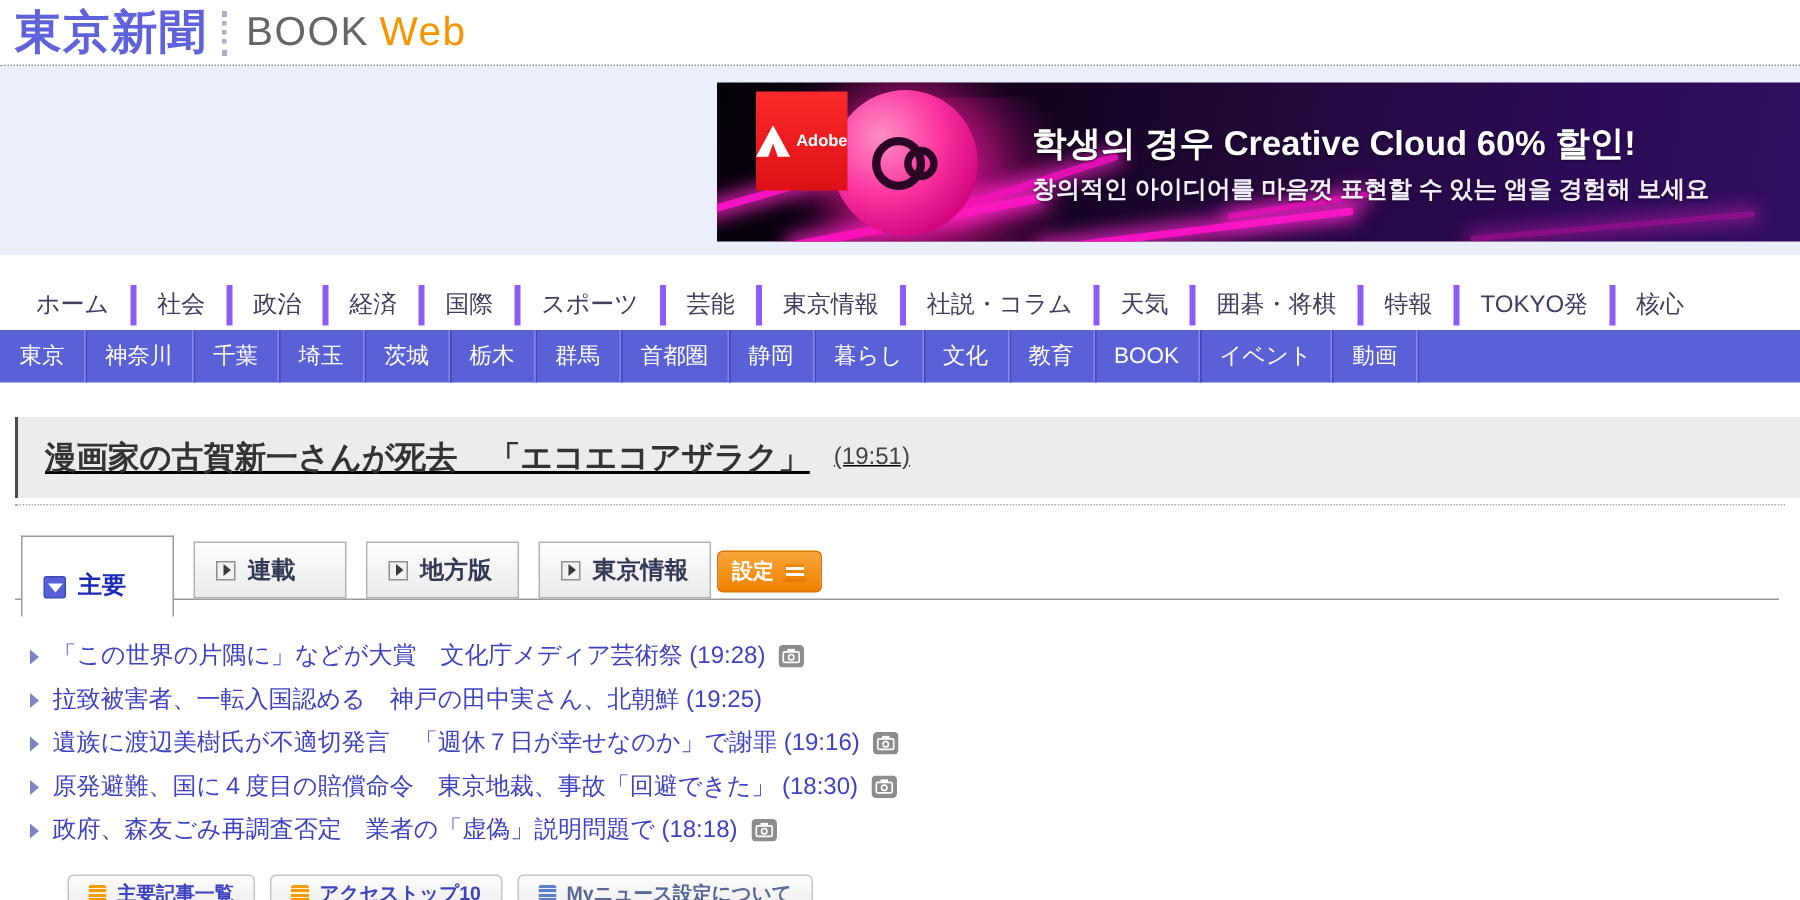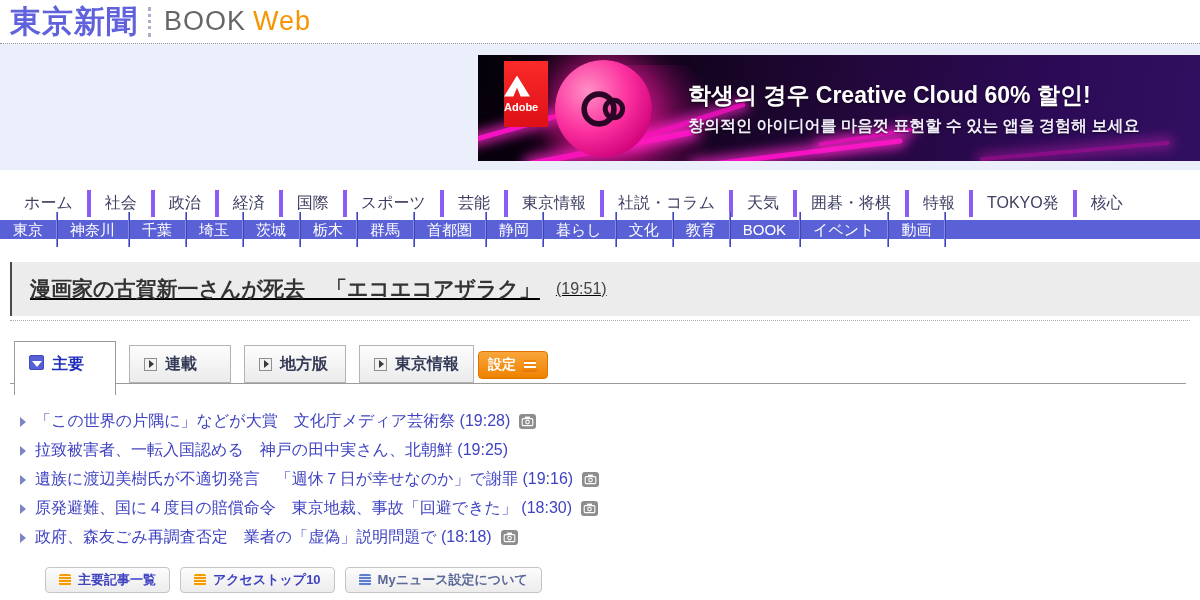--- a/index.html
+++ b/index.html
@@ -20,43 +20,43 @@
         background:linear-gradient(100deg,#050109 0%,#140420 30%,#24083f 55%,#2c0a56 78%,#311061 100%); }
   .neon { position:absolute; background:#f512c2; box-shadow:0 0 12px 4px rgba(255,40,205,.8); border-radius:2px; }
   .n1 { left:-12px; bottom:30px; width:95px;  height:5px; transform:rotate(-16deg); }
   .n2 { left:48px;  bottom:10px; width:170px; height:6px; transform:rotate(-11deg); }
   .n3 { left:150px; bottom:36px; width:120px; height:5px; transform:rotate(-18deg); opacity:.9; }
   .n4 { left:215px; bottom:5px;  width:210px; height:5px; transform:rotate(-7deg); }
   .n5 { left:340px; bottom:22px; width:95px;  height:4px; transform:rotate(-9deg); opacity:.8; }
   .n6 { right:30px; bottom:8px;  width:190px; height:4px; transform:rotate(-5deg); opacity:.45; }
   .ad-haze { position:absolute; left:40px; top:10px; width:220px; height:120px;
              background:radial-gradient(circle,rgba(250,20,165,.55) 0%,rgba(250,20,165,0) 70%); }
-  .adobe-box { position:absolute; left:26px; top:6px; width:44px; height:66px;
-               background:linear-gradient(#fb2a2a,#dc1016); display:flex; flex-direction:column;
-               justify-content:center; gap:4px; z-index:3; }
+  .adobe-box { position:absolute; left:26px; top:6px; width:61px; height:66px;
+               background:linear-gradient(#fb2a2a,#dc1016); display:flex; flex-direction:row;
+               align-items:center; justify-content:center; gap:4px; z-index:3; }
   .adobe-a { width:26px; height:21px; background:#fff;
              clip-path:polygon(50% 0,100% 100%,64% 100%,50% 58%,36% 100%,0 100%); }
   .adobe-label { color:#fff; font-size:11px; font-weight:bold; }
   .cc-logo { position:absolute; left:77px; top:5px; width:97px; height:97px; border-radius:50%;
              background:radial-gradient(circle at 34% 32%,#ff8fc4 0%,#fb2f9e 45%,#d4077e 75%,#a4005e 100%);
              box-shadow:0 0 34px 10px rgba(250,25,160,.6); z-index:2;
              display:flex; align-items:center; justify-content:center; }
   .ad-title { position:absolute; left:210px; top:25px; color:#fff; font-size:23px; font-weight:bold;
               white-space:nowrap; z-index:3; text-shadow:0 1px 2px rgba(0,0,0,.6); }
   .ad-sub { position:absolute; left:210px; top:61px; color:#f1edfb; font-size:16px; font-weight:bold;
             white-space:nowrap; z-index:3; text-shadow:0 1px 2px rgba(0,0,0,.6); }
 
   
   .nav1 { display:flex; align-items:center; margin:16px 0 0 10px; height:34px; }
   .nav1-item { font-size:16px; color:#3d3e60; padding:3px 14px; cursor:pointer; white-space:nowrap;
                border-right:4px solid #8b5cf6; }
   .nav1-item:last-child { border-right:none; }
 
   
-  .nav2 { display:flex; align-items:center; height:19px; background:#5a61d6; }
+  .nav2 { display:flex; align-items:center; height:35px; background:#5a61d6; }
   .nav2-item { color:#fff; font-size:15px; line-height:35px; padding:0 13px; cursor:pointer;
                white-space:nowrap; border-right:1px solid #8388e6; box-shadow:1px 0 0 #4047b4; }
 
   
   .breaking { margin:23px 0 0 10px; width:1190px; height:54px; background:#ececec;
               border-left:2px solid #4a4a4a; display:flex; align-items:center; padding-left:18px; cursor:pointer;text-decoration:underline; }
   .bk-text { font-size:21px; font-weight:bold; color:#333; }
   .bk-time { font-size:16px; color:#444; margin-left:16px; }
   .dotline { margin:4px 0 0 10px; width:1180px; border-top:1px dotted #aaa; }
 
@@ -66,21 +66,21 @@
   .tabs { display:flex; height:54px; }
   .tab { position:relative; margin-right:13px; min-width:102px; height:38px; top:4px;
          background:linear-gradient(#fdfdfd,#ebebeb); border:1px solid #b3b3b3;
          display:flex; align-items:center; gap:8px; padding:0 14px; cursor:pointer;
          font-size:16px; font-weight:bold; color:#333a56; z-index:1; }
   .tab .t-icon { width:13px; height:13px; background:#f2f2f2; border:1px solid #8f8f8f;
                  display:flex; align-items:center; justify-content:center; }
   .tab .t-icon::after { content:""; border-left:5px solid #3a3a3a; border-top:4px solid transparent;
                         border-bottom:4px solid transparent; margin-left:2px; }
   .tab.active { top:0; height:54px; background:#fff; border:1px solid #9a9a9a; border-bottom:none;
-                z-index:3; color:#1b2bb7; align-items:flex-start; padding-top:12px;font-family:Liberation Mono, monospace; }
+                z-index:3; color:#1b2bb7; align-items:center; padding-top:12px;font-family:Liberation Mono, monospace; }
   .tab.active .t-icon { width:15px; height:15px; background:#5560d8; border:1px solid #4049b8;
                         border-radius:2px; margin-top:1px; }
   .tab.active .t-icon::after { border-left:5px solid transparent; border-right:5px solid transparent;
                                border-top:6px solid #fff; border-bottom:none; margin-left:0; margin-top:2px; }
   .settings-btn { position:absolute; left:464px; top:10px; height:28px; padding:0 9px;
                   background:linear-gradient(#f9a53b,#ee8200); border:1px solid #d97500; border-radius:4px;
                   display:flex; align-items:center; gap:6px; cursor:pointer; z-index:2;text-align:right; }
   .settings-btn .s-label { color:#fff; font-size:14px; font-weight:bold; }
   .settings-icon { width:16px; height:14px; background:#fff; border-radius:2px;
                    box-shadow:inset 0 -2px 0 rgba(200,60,0,.25);

